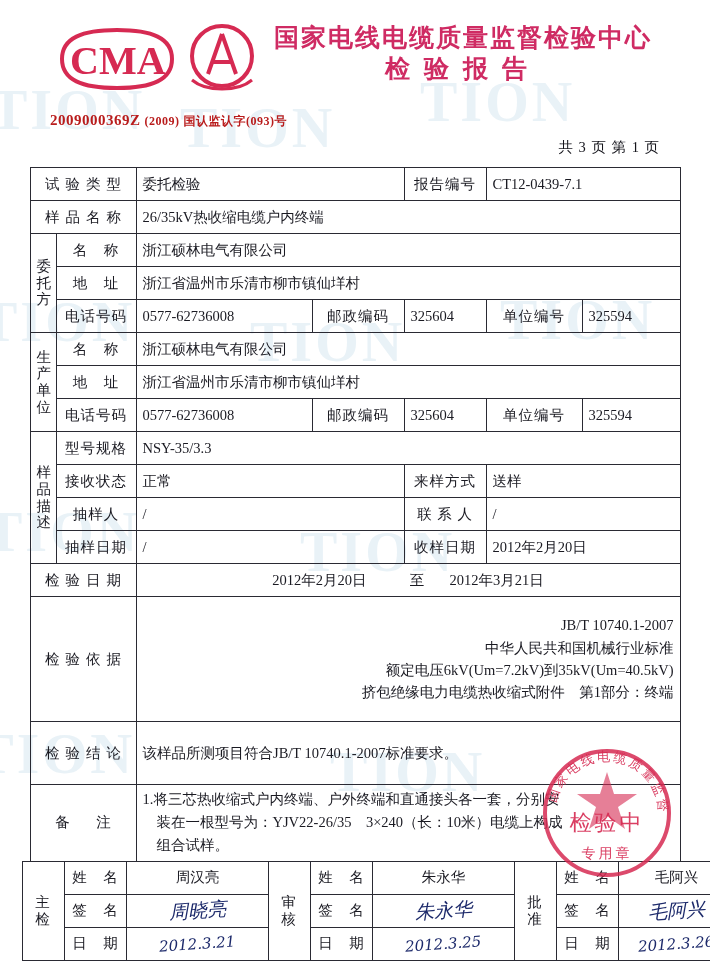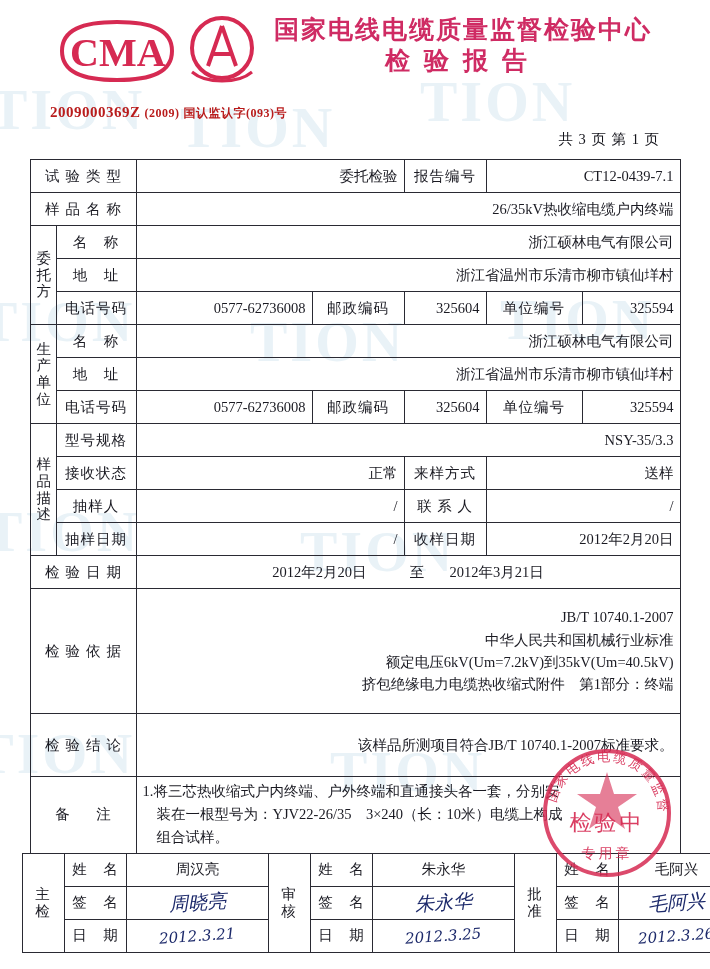--- a/index.html
+++ b/index.html
@@ -30,21 +30,21 @@
     font-weight: bold;
     color: rgba(120, 175, 205, 0.16);
     white-space: nowrap;
     letter-spacing: 3px;
   }
 
   
   .page {
     position: relative;
     z-index: 2;
-    padding: 10px 22px 0 22px;
+    padding: 18px 22px 0 22px;
     box-sizing: border-box;
     width: 710px;
   }
   .header {
     display: flex;
     align-items: flex-start;
     height: 92px;
     position: relative;
   }
   .logo-cma {
@@ -131,21 +131,21 @@
     white-space: nowrap;
   }
   .lbl-sp {
     text-align: center;
     letter-spacing: 6px;
     text-indent: 6px;
     white-space: nowrap;
     margin-top: 40px;
   }
   .val {
-    text-align: right;
+    text-align: left;
     padding-left: 8px;
   }
   .vert {
     text-align: center;
     width: 22px;
     letter-spacing: 2px;
     line-height: 1.15;
     padding: 2px 1px;
   }
   .vert span {

